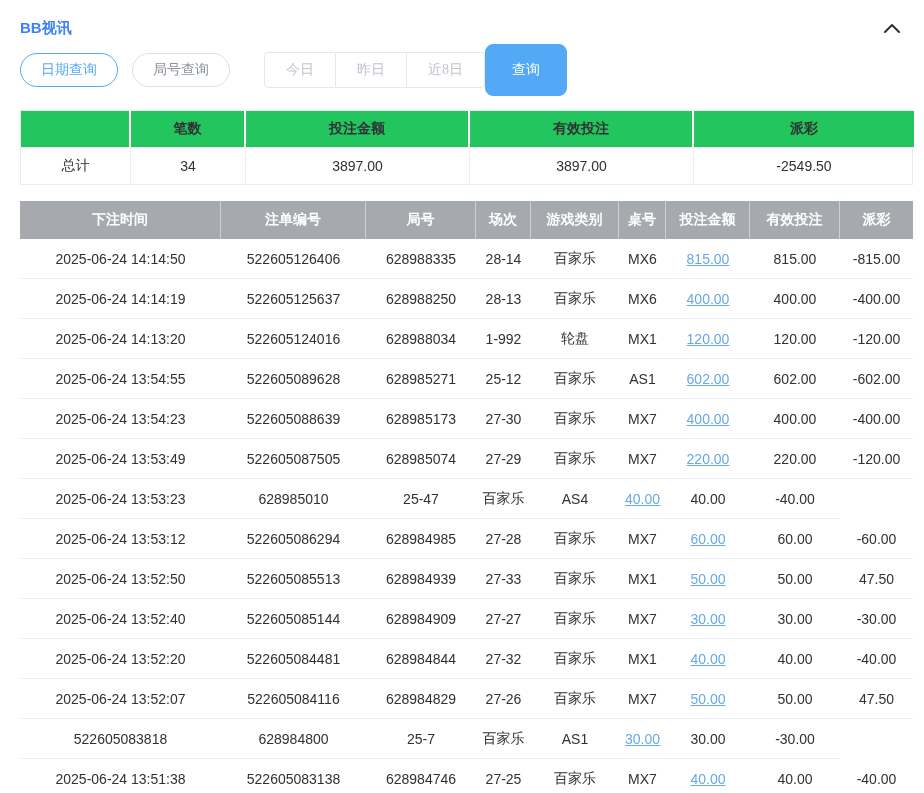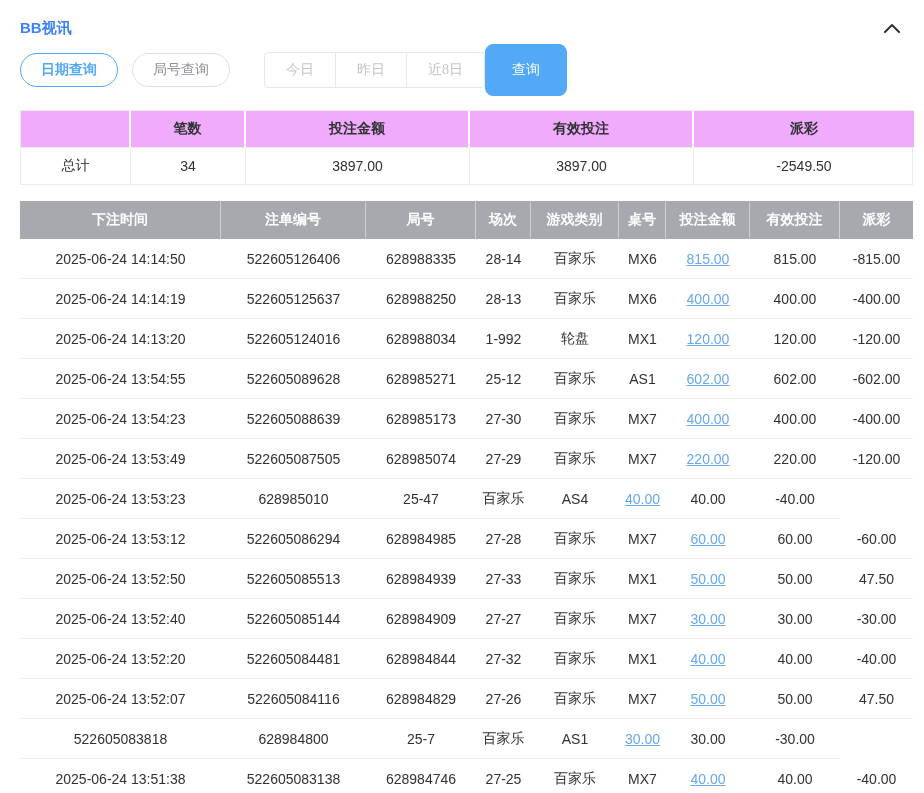--- a/index.html
+++ b/index.html
@@ -9,36 +9,36 @@
   .page { padding: 10px 20px 0 20px; width: 924px; }
 
   
   .panel-header { display: flex; justify-content: space-between; align-items: center; height: 36px; }
   .panel-title { font-size: 15px; font-weight: 700; color: #3b82f6; }
   .collapse-btn { width: 24px; height: 24px; display: flex; align-items: center; justify-content: center; cursor: pointer; background: none; border: none; }
 
   
   .filter-bar { display: flex; align-items: center; margin: 6px 0 22px 0; height: 36px; }
   .pill { height: 34px; padding: 0 20px; border-radius: 17px; background: #fff; font-size: 14px; cursor: pointer; margin-right: 14px; }
-  .pill.active { border: 1px solid #54a9f7; color: #54a9f7; font-weight: bold; }
+  .pill.active { border: 1px solid #54a9f7; color: #54a9f7; }
   .pill.inactive { border: 1px solid #dcdfe6; color: #8a9099; }
   .date-input { height: 36px; width: 206px; border: 1px solid #dcdfe6; border-radius: 4px; display: flex; align-items: center; padding: 0 10px; margin-left: 8px; cursor: pointer; background: #fff; }
   .date-input .cal { margin-right: 8px; display: flex; align-items: center; }
   .date-input .val { font-size: 14px; color: #303133; white-space: nowrap; }
   .quick-group { display: flex; margin-left: 20px; }
   .quick-group button { height: 36px; padding: 0 21px; background: #fff; border: 1px solid #e4e7ed; color: #c0c4cc; font-size: 14px; cursor: pointer; font-family: Liberation Serif, serif; }
   .quick-group button + button { border-left: none; }
   .quick-group button:first-child { border-radius: 4px 0 0 4px; }
   .quick-group button:last-child { border-radius: 0 4px 4px 0; }
   .search-btn { height: 52px; width: 82px; background: #54a9f7; border: 1px solid #54a9f7; border-radius: 8px; color: #fff; font-size: 14px; cursor: pointer; }
 
   
   .summary { width: 893px; border: 1px solid #ebebeb; margin-bottom: 16px; font-size: 14px; }
   .summary .srow { display: grid; grid-template-columns: 110px 115px 224px 224px 220px; }
-  .summary .shead .scell { background: #f0abfc; height: 36px; border-right: 2px solid #fff; font-weight: 700; color: #303133; }
+  .summary .shead .scell { background: #22c55e; height: 36px; border-right: 2px solid #fff; font-weight: 700; color: #303133; }
   .summary .shead .scell:last-child { border-right: none; }
   .summary .sbody .scell { height: 37px; border-right: 1px solid #ebebeb; border-top: 1px solid #ebebeb; color: #303133; }
   .summary .sbody .scell:last-child { border-right: none; }
   .scell { display: flex; align-items: center; justify-content: center; }
   .neg { color: #f25a5a; }
 
   
   .grid { display: grid; grid-template-columns: 201px 145px 110px 55px 88px 47px 84px 90px 73px; width: 893px; }
   .thead .th { background: #a6a9ae; color: #fff; font-size: 14px; font-weight: 700; height: 38px; display: flex; align-items: center; justify-content: center; border-right: 1px solid rgba(255,255,255,0.45); }
   .thead .th:last-child { border-right: none; }

